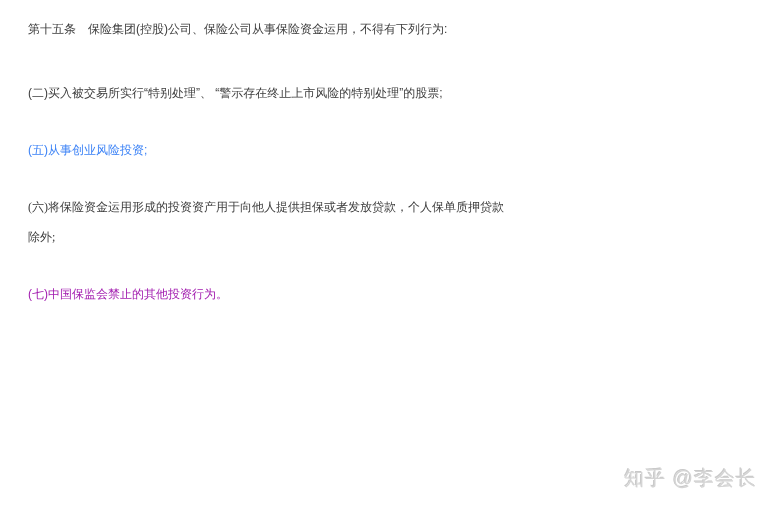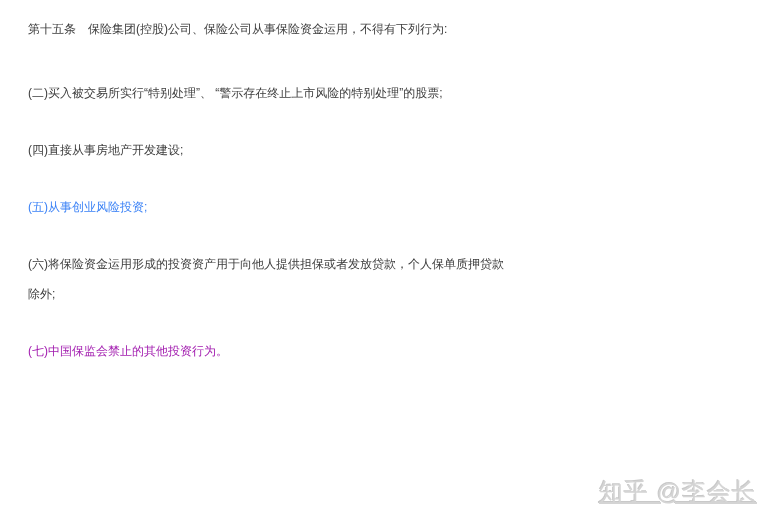--- a/index.html
+++ b/index.html
@@ -20,37 +20,35 @@
     margin: 0 0 27px 0;
     font-size: 12px;
     line-height: 30px;
     color: #3d3d3d;
     white-space: pre-line;
     font-weight: 400;
   }
   .watermark {
     position: absolute;
     right: 6px;
-    bottom: 20px;
-    font-size: 24px;
+    bottom: 36px;
+    font-size: 20px;
     letter-spacing: 1px;
     color: #d4d4d4;
     text-shadow: 1px 1px 0 #ffffff, -1px -1px 0 #c9c9c9;
     user-select: none;
     white-space: nowrap;
-    text-decoration: underline;
   }
 </style>
 </head>
 <body style="background: rgb(255, 255, 255);">
 
 <div class="page">
   <div class="content">
     <p style="color: rgb(61, 61, 61);">第十五条　保险集团(控股)公司、保险公司从事保险资金运用，不得有下列行为:</p>
     <p style="color: rgb(61, 61, 61); margin-top: 34px;">(二)买入被交易所实行“特别处理”、 “警示存在终止上市风险的特别处理”的股票;</p>
-    <p style="color: rgb(61, 61, 61);">(四)直接从事房地产开发建设;</p>
     <p style="color: #3b82f6;">(五)从事创业风险投资;</p>
-    <p style="color: rgb(61, 61, 61);">(六)将保险资金运用形成的投资资产用于向他人提供担保或者发放贷款，个人保单质押贷款
+    <p style="color: rgb(61, 61, 61); font-family: Liberation Serif, serif;">(六)将保险资金运用形成的投资资产用于向他人提供担保或者发放贷款，个人保单质押贷款
 除外;</p>
     <p style="color: #a21caf;">(七)中国保监会禁止的其他投资行为。</p>
   </div>
   <div class="watermark" style="color: rgb(212, 212, 212);">知乎 @李会长</div>
 </div>
 
 </body></html>

